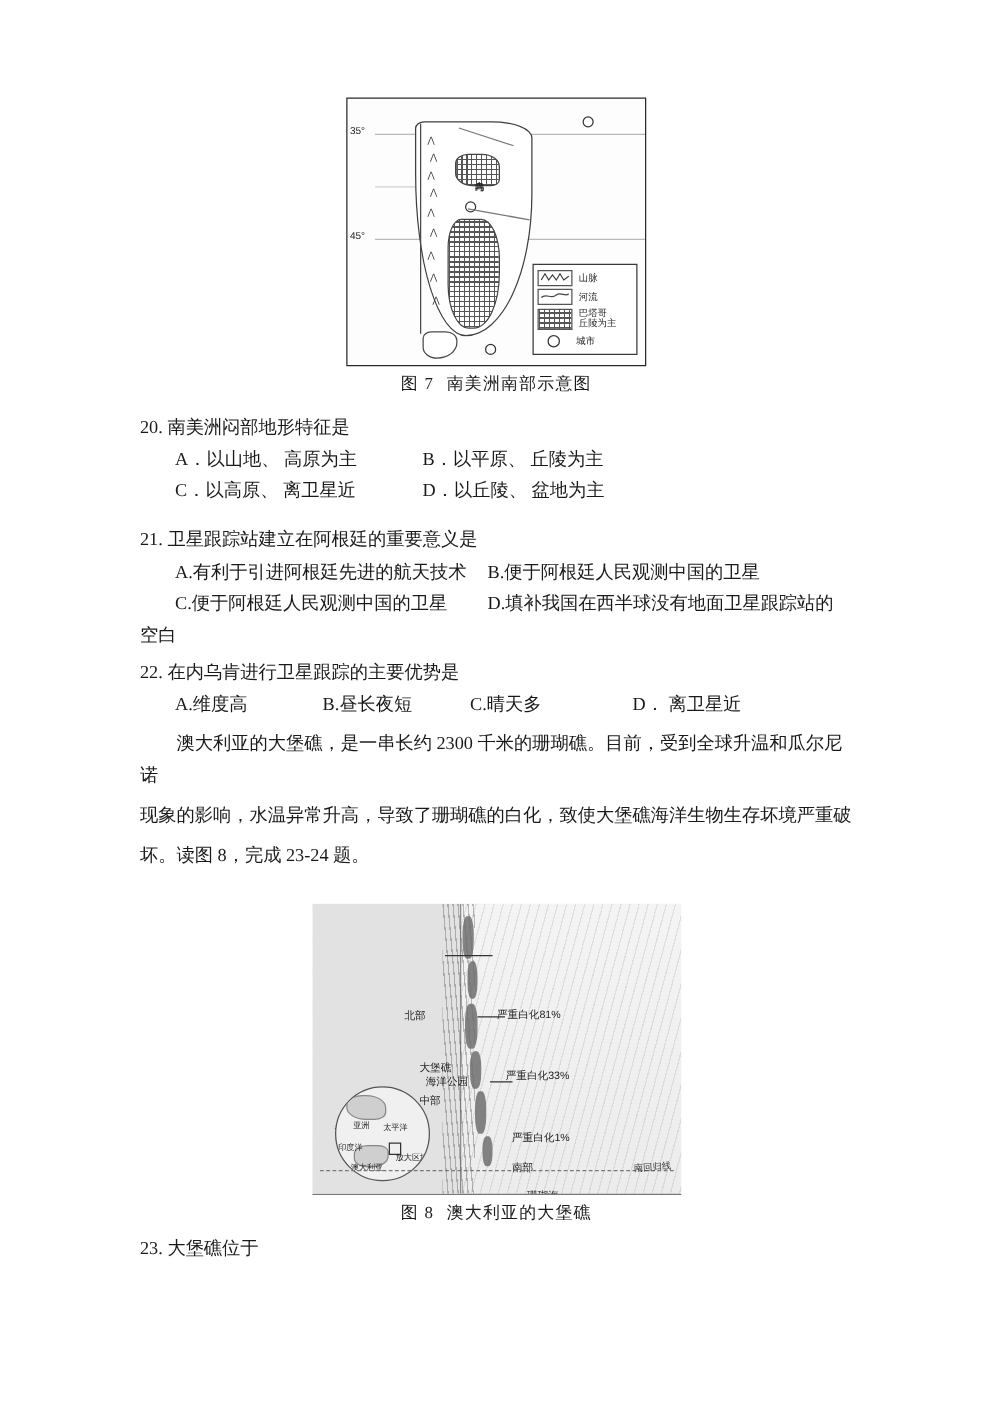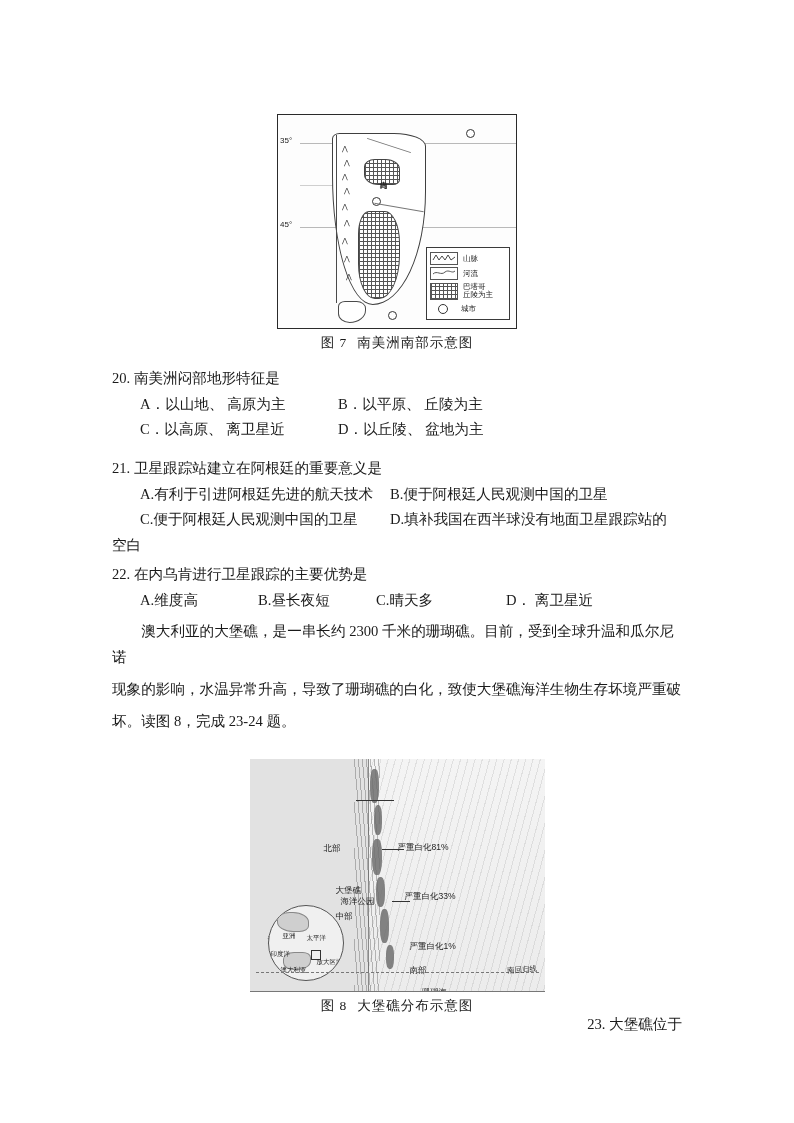--- a/index.html
+++ b/index.html
@@ -36,21 +36,20 @@
     flex-direction: column;
     align-items: center;
   }
   .fig7-box {
     width: 238px;
     height: 213px;
     border: 1px solid #2a2a2a;
     position: relative;
     background: #fdfdfd;
     overflow: hidden;
-    margin-top: 36px;
   }
   .fig-caption {
     font-size: 13.5px;
     letter-spacing: 1px;
     margin-top: 5px;
     text-align: center;
   }
   .fig-caption .sp { display:inline-block; width:10px; }
 
   .lat-label {
@@ -254,21 +253,21 @@
     font-family: "Liberation Sans", sans-serif;
   }
   .f8-hr {
     position: absolute;
     left: 6px; right: 6px;
     bottom: 18px;
     border-top: 1px dashed #777;
   }
   .last-q {
     font-size: 14.6px;
-    text-align: right;
+    margin-top: 10px;
   }
 </style>
 </head>
 <body>
 
 <div class="page">
   <div class="content">
 
     <div class="fig7-wrap">
       <div class="fig7-box">
@@ -438,21 +437,21 @@
           <span class="ins-lbl" style="left:2px; top:44px;">印度洋</span>
           <span class="ins-lbl" style="left:48px; top:52px;">放大区域</span>
           <span class="ins-lbl" style="left:12px; top:60px;">澳大利亚</span>
         </div>
 
         <div class="f8-hr"></div>
         <span class="f8-tropic">南回归线</span>
       </div>
 
       <div class="fig-caption">
-        <span>图 8</span><span class="sp"></span><span>大堡礁分布示意图</span>
+        <span>图 8</span><span class="sp"></span><span>澳大利亚的大堡礁</span>
       </div>
     </div>
 
     <div class="last-q">
       <span>23.</span>
       <span>大堡礁位于</span>
     </div>
 
   </div>
 </div>

